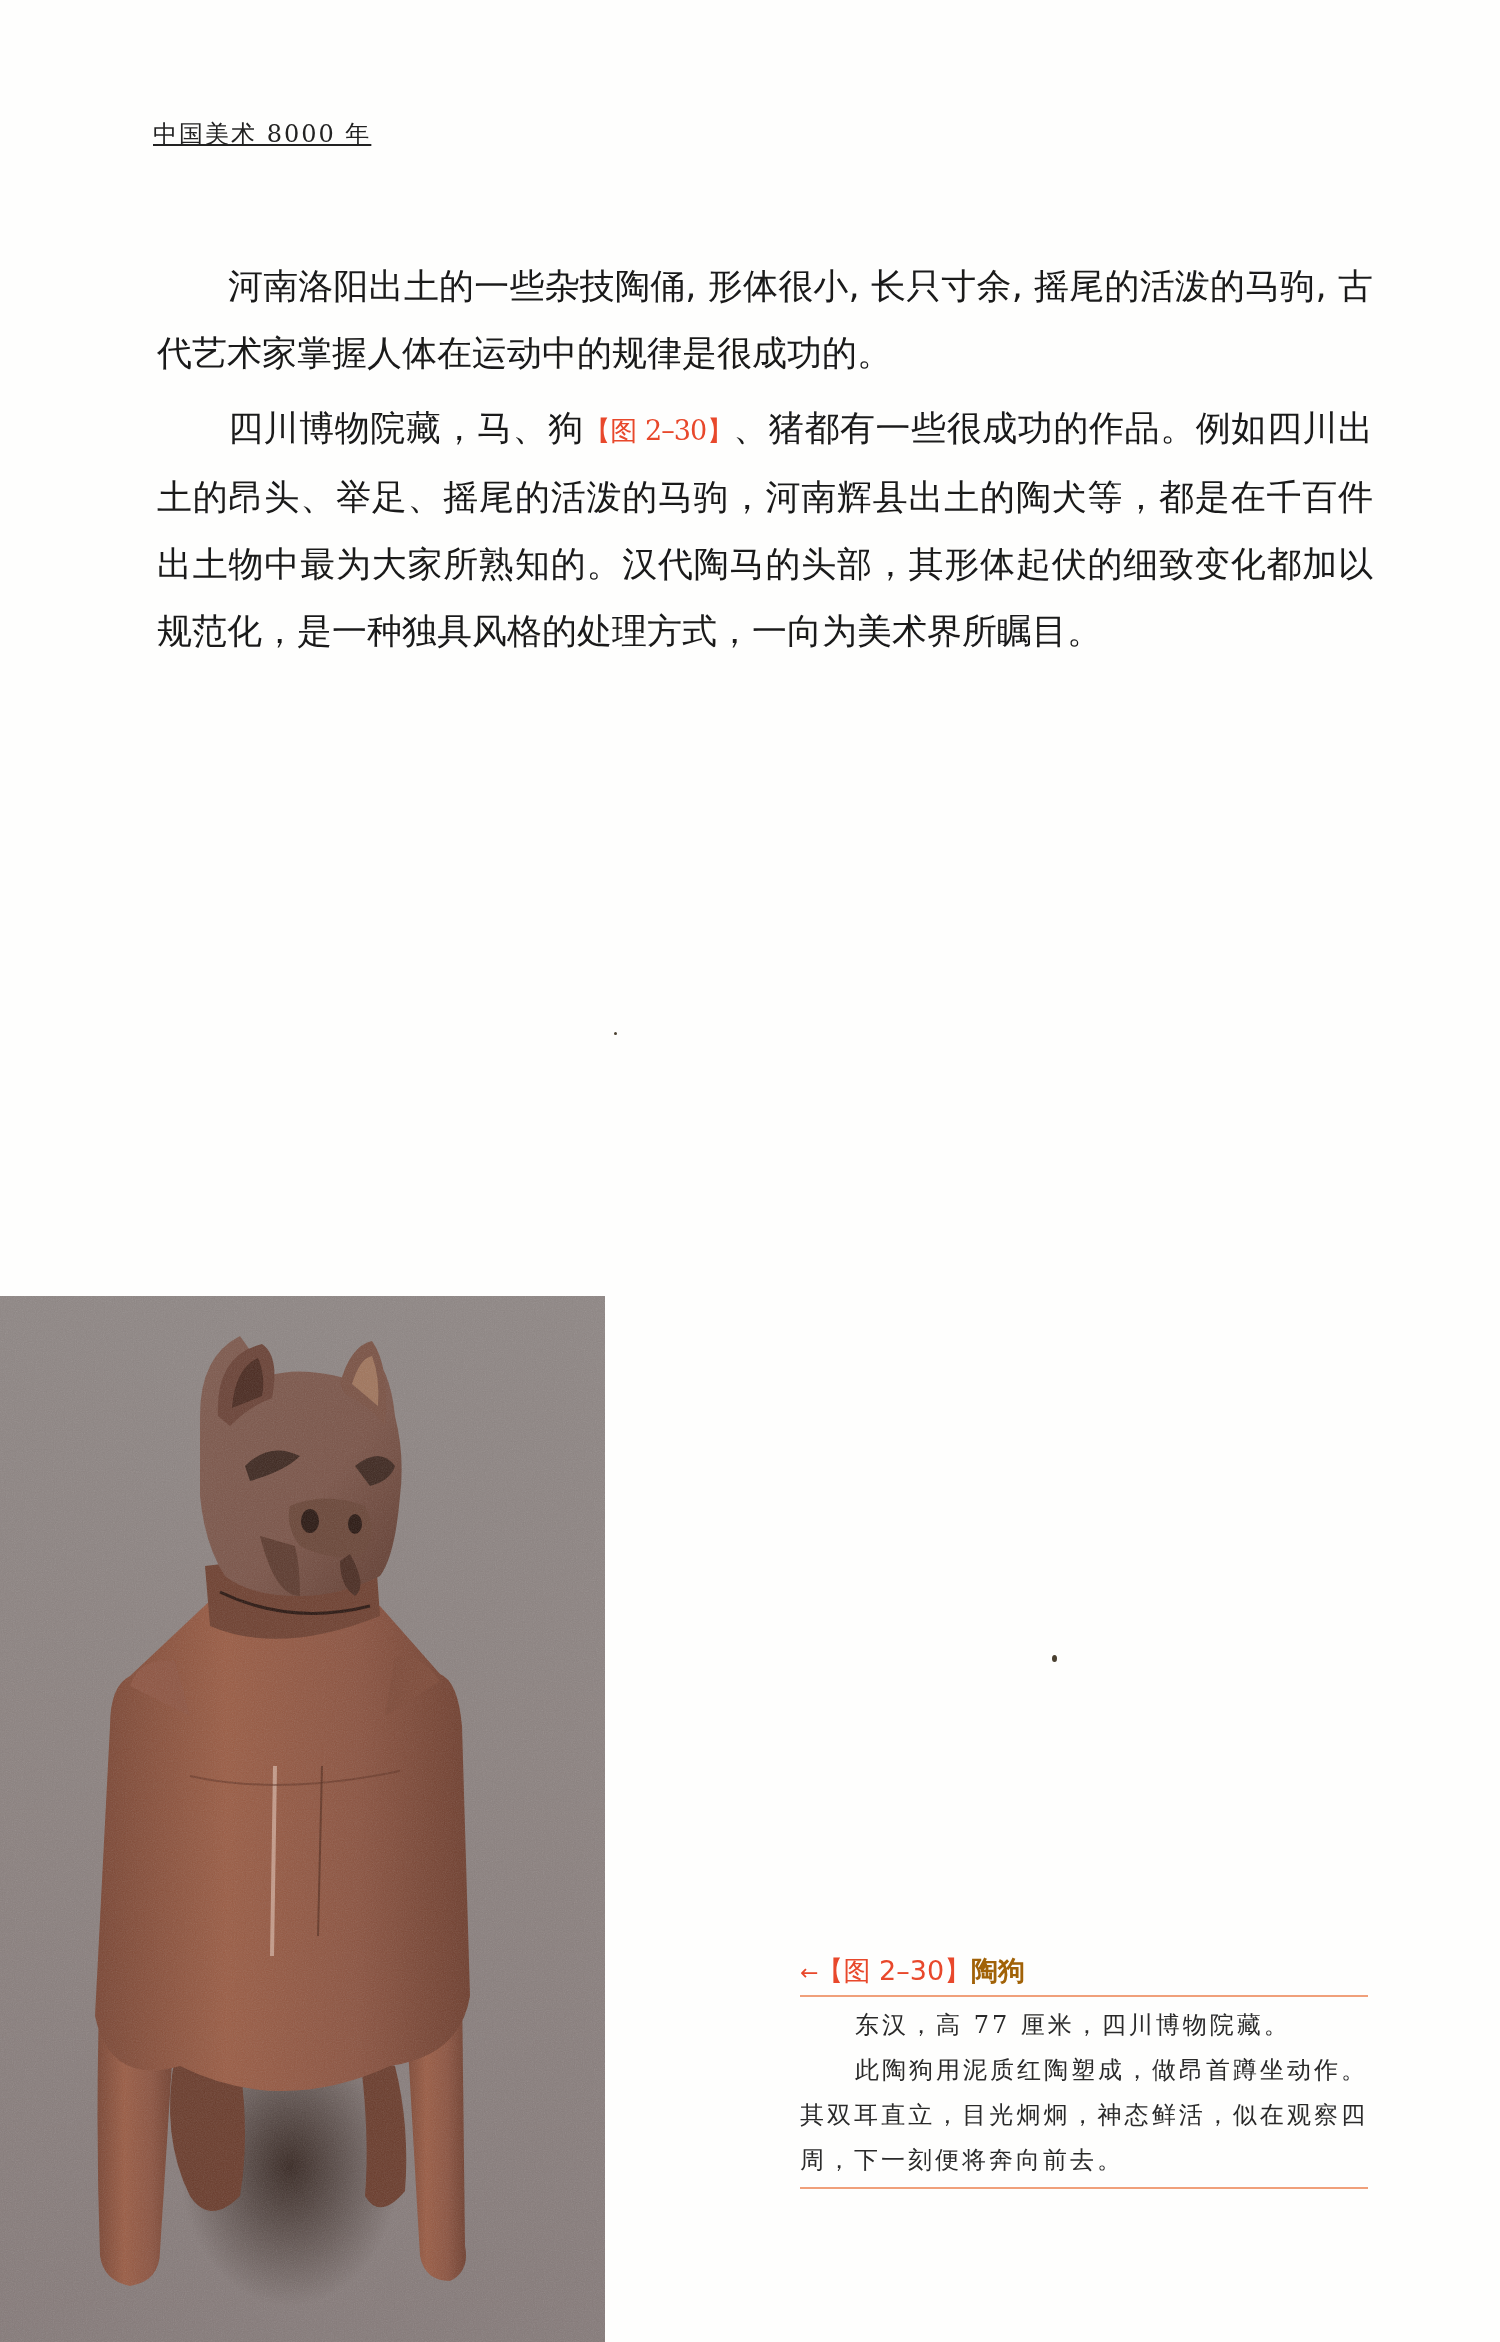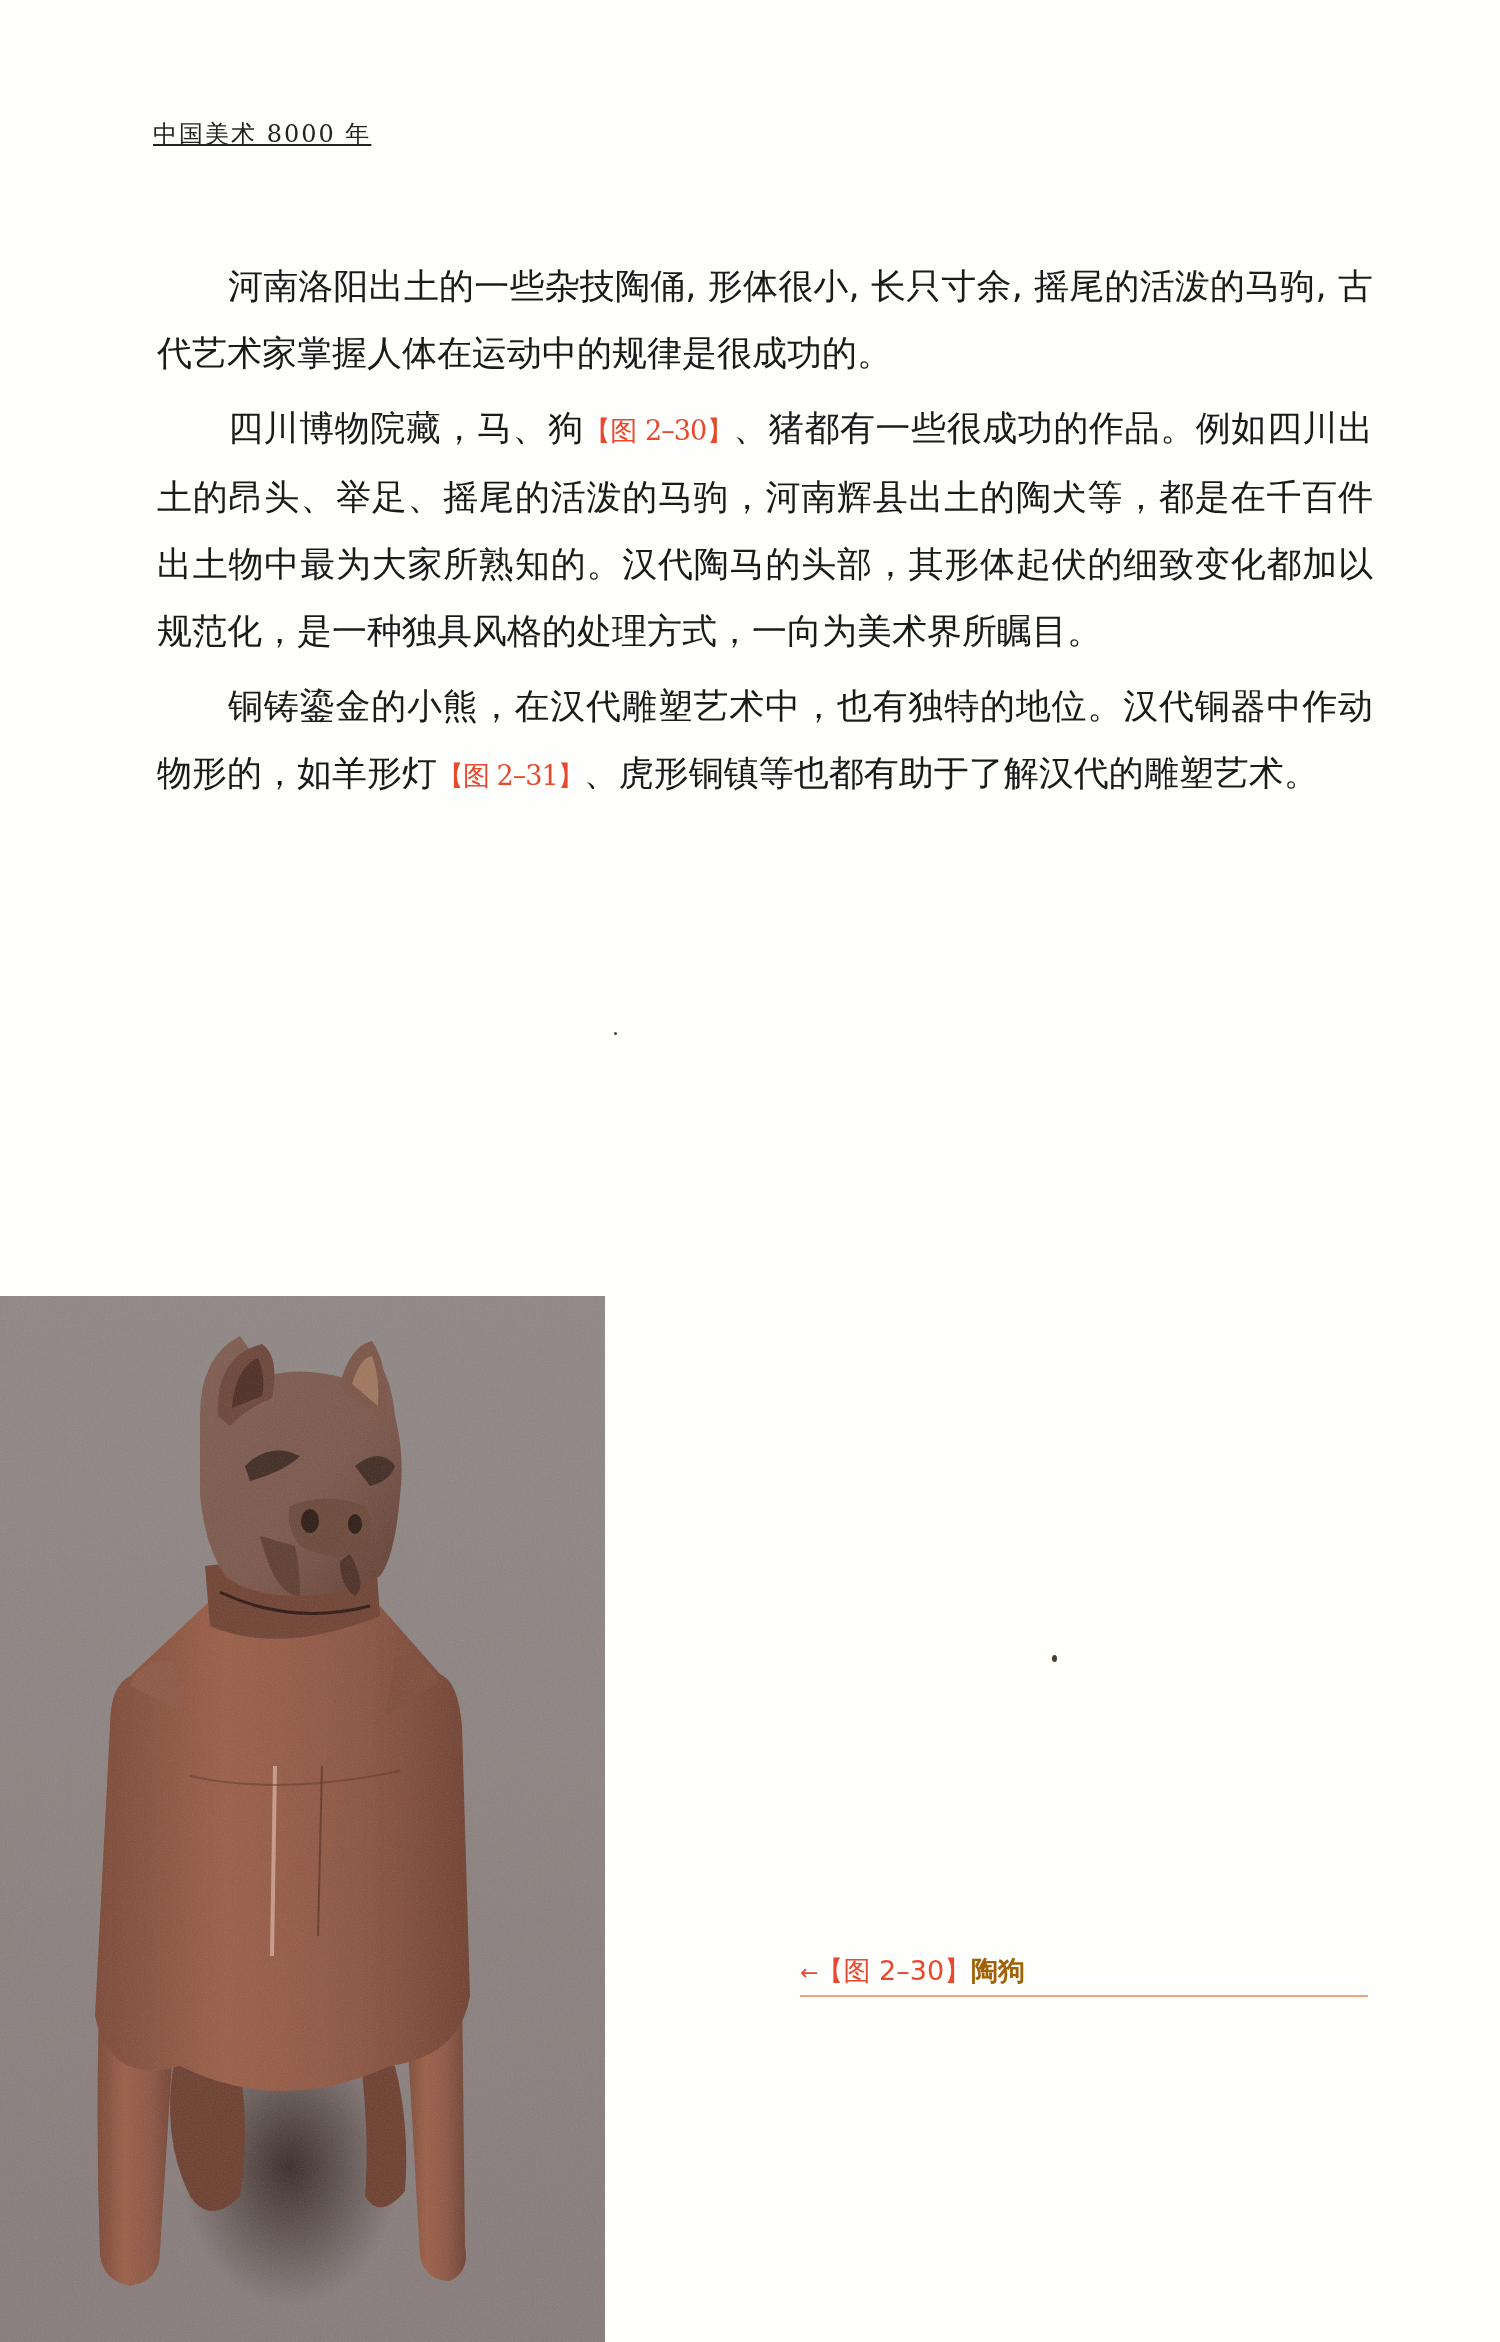--- a/index.html
+++ b/index.html
@@ -51,21 +51,20 @@
   .caption-body p { margin: 0; text-indent: 55px; }
 </style>
 </head>
 <body>
 
 <div class="running-header">中国美术 8000 年</div>
 
 <div class="body-text">
   <p><span>河南洛阳出土的一些杂技陶俑, 形体很小, 长只寸余, 摇尾的活泼的马驹, 古代艺术家掌握人体在运动中的规律是很成功的。</span></p>
   <p><span>四川博物院藏，马、狗</span><span class="figref">【图 2–30】</span><span>、猪都有一些很成功的作品。例如四川出土的昂头、举足、摇尾的活泼的马驹，河南辉县出土的陶犬等，都是在千百件出土物中最为大家所熟知的。汉代陶马的头部，其形体起伏的细致变化都加以规范化，是一种独具风格的处理方式，一向为美术界所瞩目。</span></p>
-  <p><span>铜铸鎏金的小熊，在汉代雕塑艺术中，也有独特的地位。汉代铜器中作动物形的，如羊形灯</span><span class="figref">【图 2–31】</span><span>、虎形铜镇等也都有助于了解汉代的雕塑艺术。</span></p>
 </div>
 
 <div class="speck" style="left:614px;top:1032px;width:3px;height:3px;"></div>
 <div class="speck" style="left:1052px;top:1655px;width:5px;height:7px;"></div>
 
 <div class="photo">
   <svg width="605" height="1046" viewBox="0 0 605 1046" xmlns="http://www.w3.org/2000/svg">
     <defs>
       <linearGradient id="bg" x1="0" y1="0" x2="0" y2="1">
         <stop offset="0" stop-color="#8e8684"></stop>
@@ -136,13 +135,17 @@
     <path d="M350 258 Q368 290 355 300 Q340 290 340 265 Z" fill="#4a2c22"></path>
 
     <rect width="605" height="1046" fill="#ffffff" filter="url(#grain)"></rect>
   </svg>
 </div>
 
 <div class="caption">
   <div class="caption-head">
     <span class="cap-arrow">←</span><span class="cap-ref">【图 2–30】</span><span class="cap-title">陶狗</span>
   </div>
+  <div class="caption-body">
+    <p>东汉，高 77 厘米，四川博物院藏。</p>
+    <p>此陶狗用泥质红陶塑成，做昂首蹲坐动作。其双耳直立，目光炯炯，神态鲜活，似在观察四周，下一刻便将奔向前去。</p>
+  </div>
 </div>
 
 </body></html>

